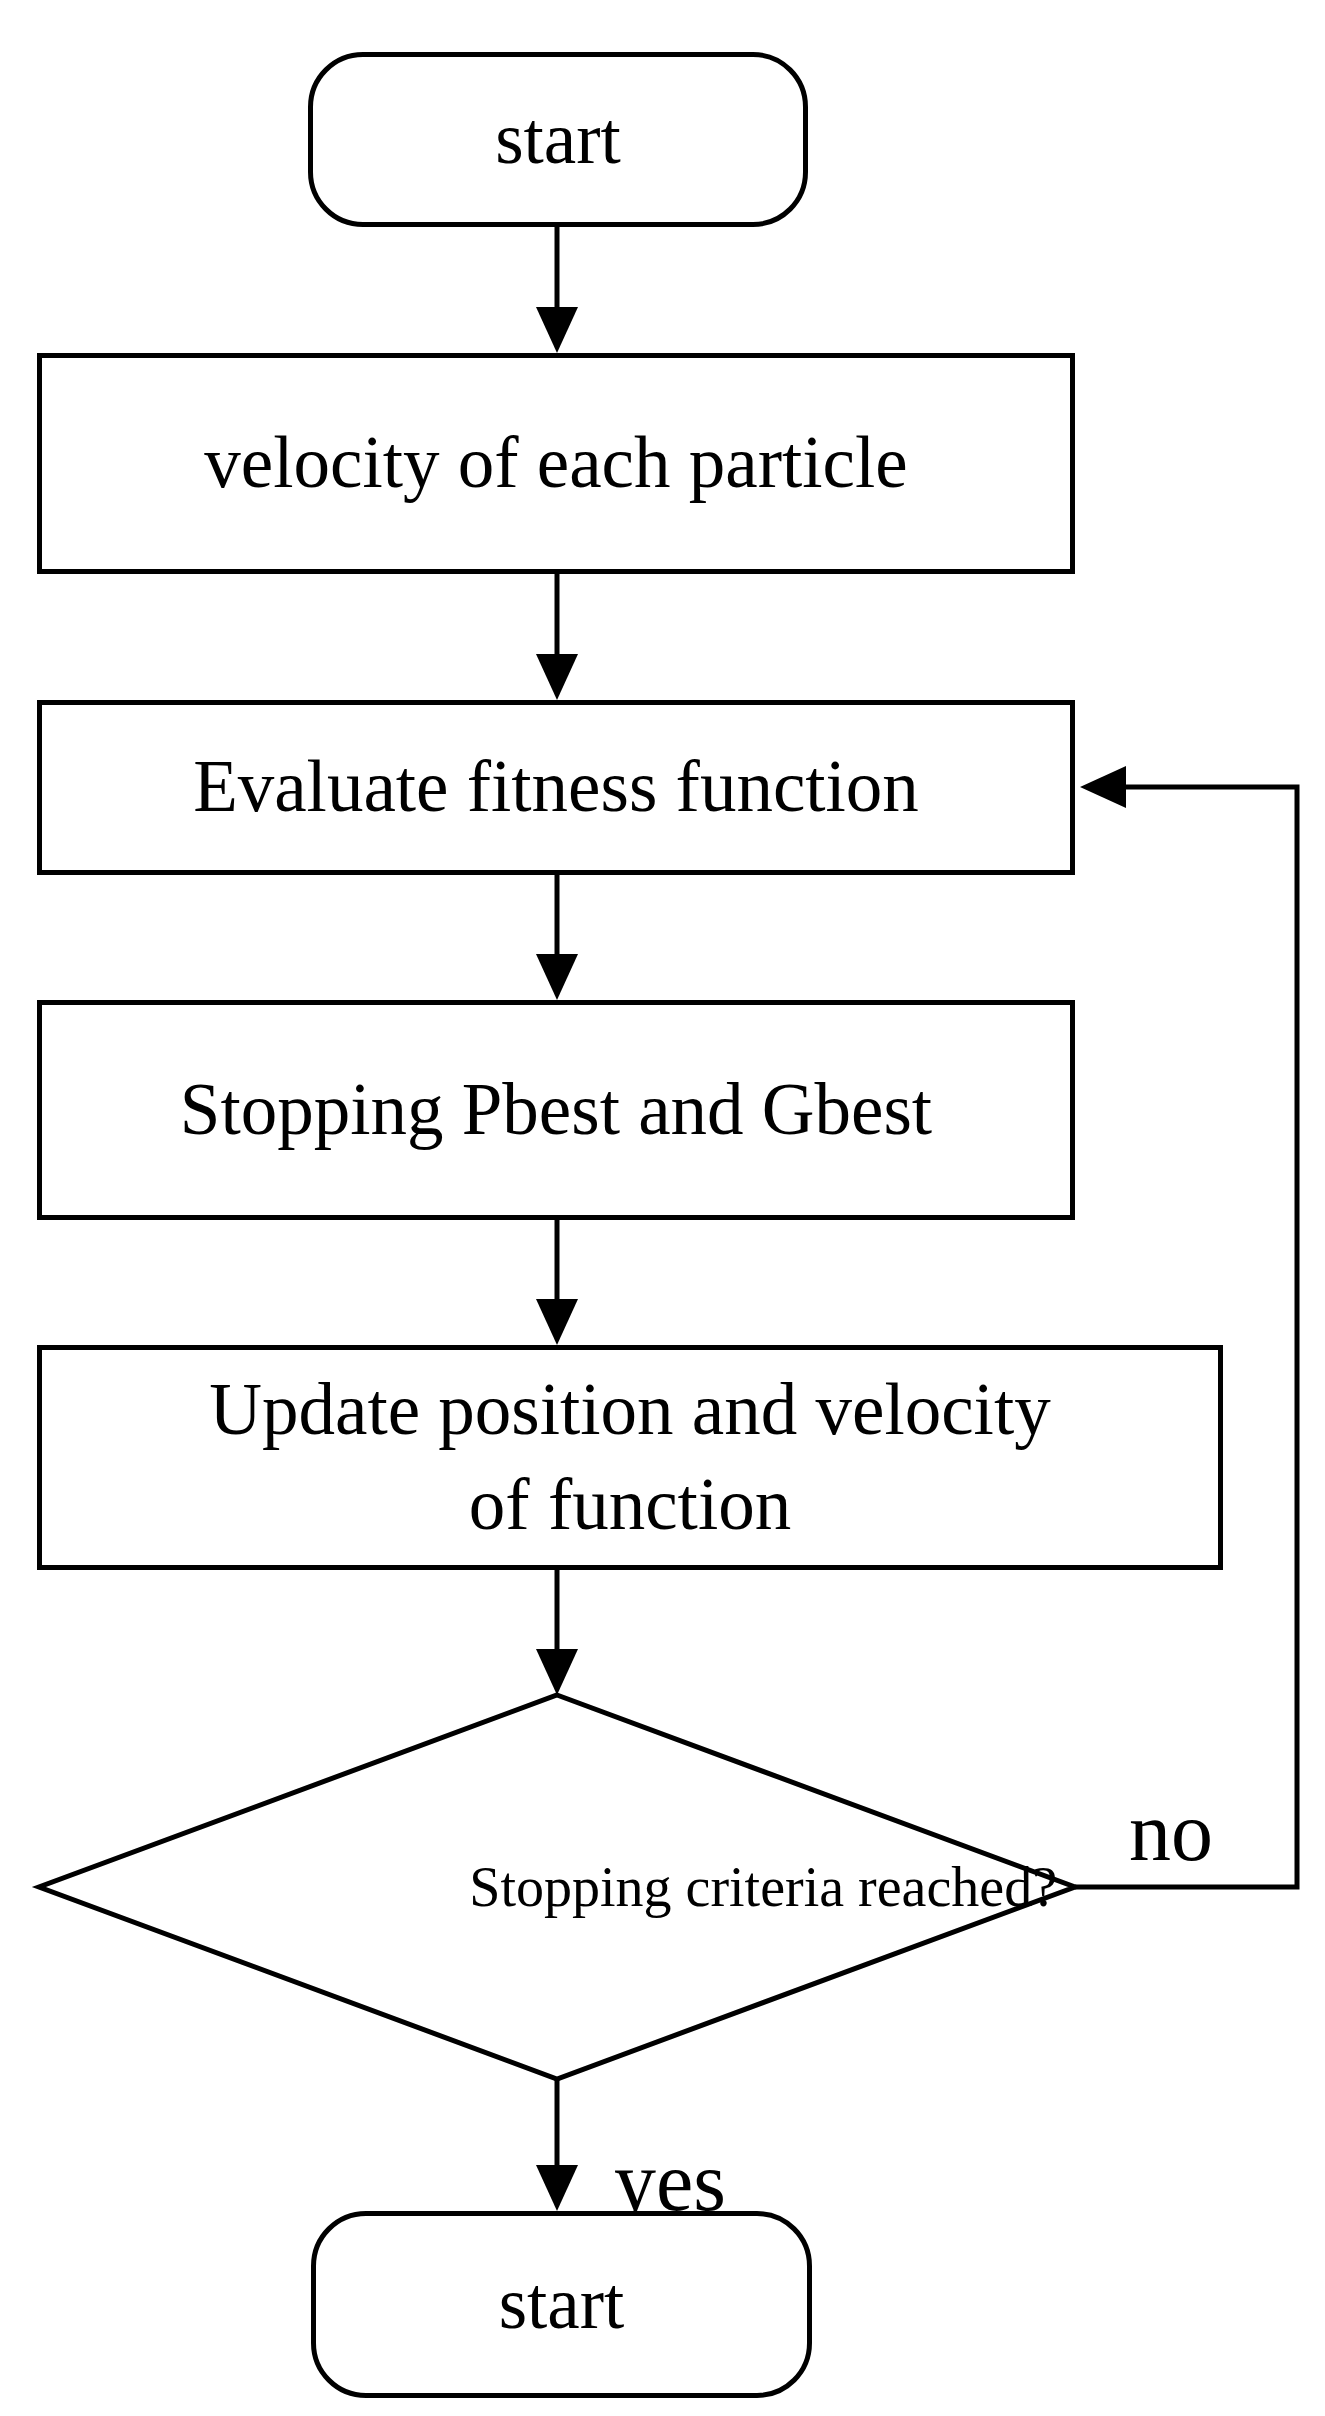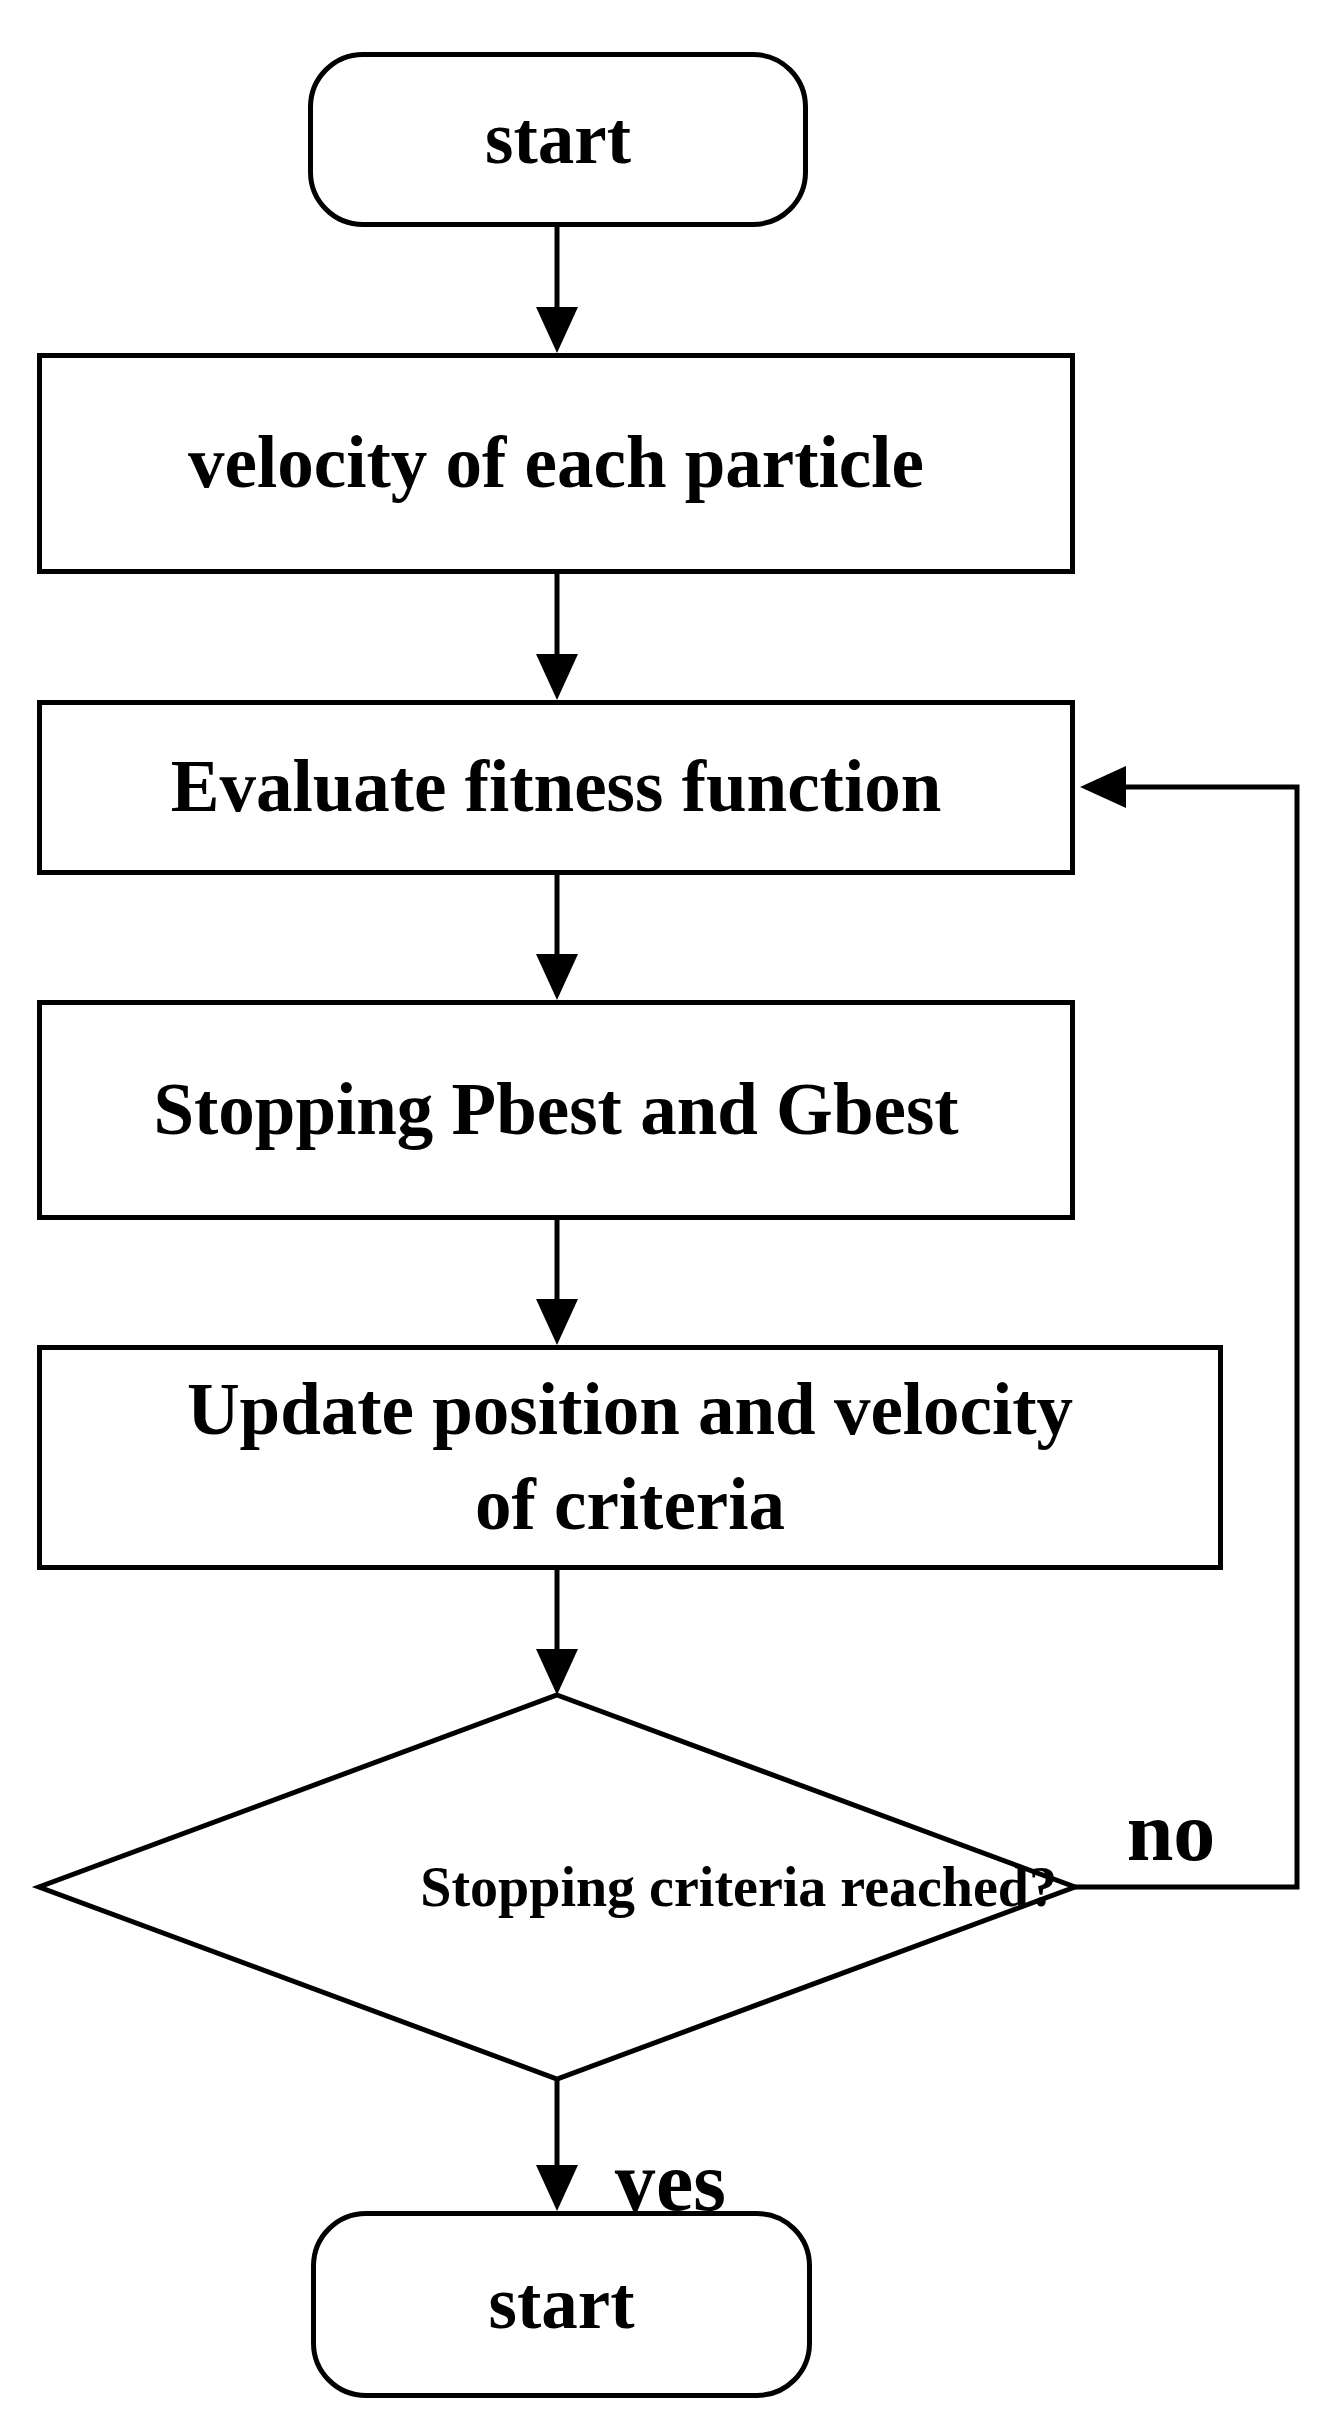--- a/index.html
+++ b/index.html
@@ -4,21 +4,20 @@
 <style>
   html, body { margin: 0; padding: 0; background: #ffffff; }
   .canvas {
     position: relative;
     width: 1325px;
     height: 2416px;
     background: #ffffff;
     font-family: "Liberation Serif", "DejaVu Serif", serif;
     color: #000000;
     overflow: hidden;
-    font-weight: bold;
   }
   svg.wires {
     position: absolute;
     left: 0; top: 0;
     width: 1325px; height: 2416px;
   }
   .node {
     position: absolute;
     display: flex;
     flex-direction: column;
@@ -93,21 +92,21 @@
   <div class="node process" style="left:37px; top:700px; width:1038px; height:175px;">
     <span>Evaluate fitness function</span>
   </div>
 
   <div class="node process" style="left:37px; top:1000px; width:1038px; height:220px;">
     <span>Stopping Pbest and Gbest</span>
   </div>
 
   <div class="node process" style="left:37px; top:1345px; width:1186px; height:225px;">
     <span>Update position and velocity</span>
-    <span>of criteria</span>
+    <span>of function</span>
   </div>
 
   <div class="decision-label">
     <span>Stopping criteria reached?</span>
   </div>
 
   <div class="edge-label" style="left:1096px; top:1790px; width:150px;">no</div>
   <div class="edge-label" style="left:600px; top:2140px; width:140px; text-align:center;">yes</div>
 
   <div class="node terminal" style="left:311px; top:2211px; width:501px; height:187px;">

